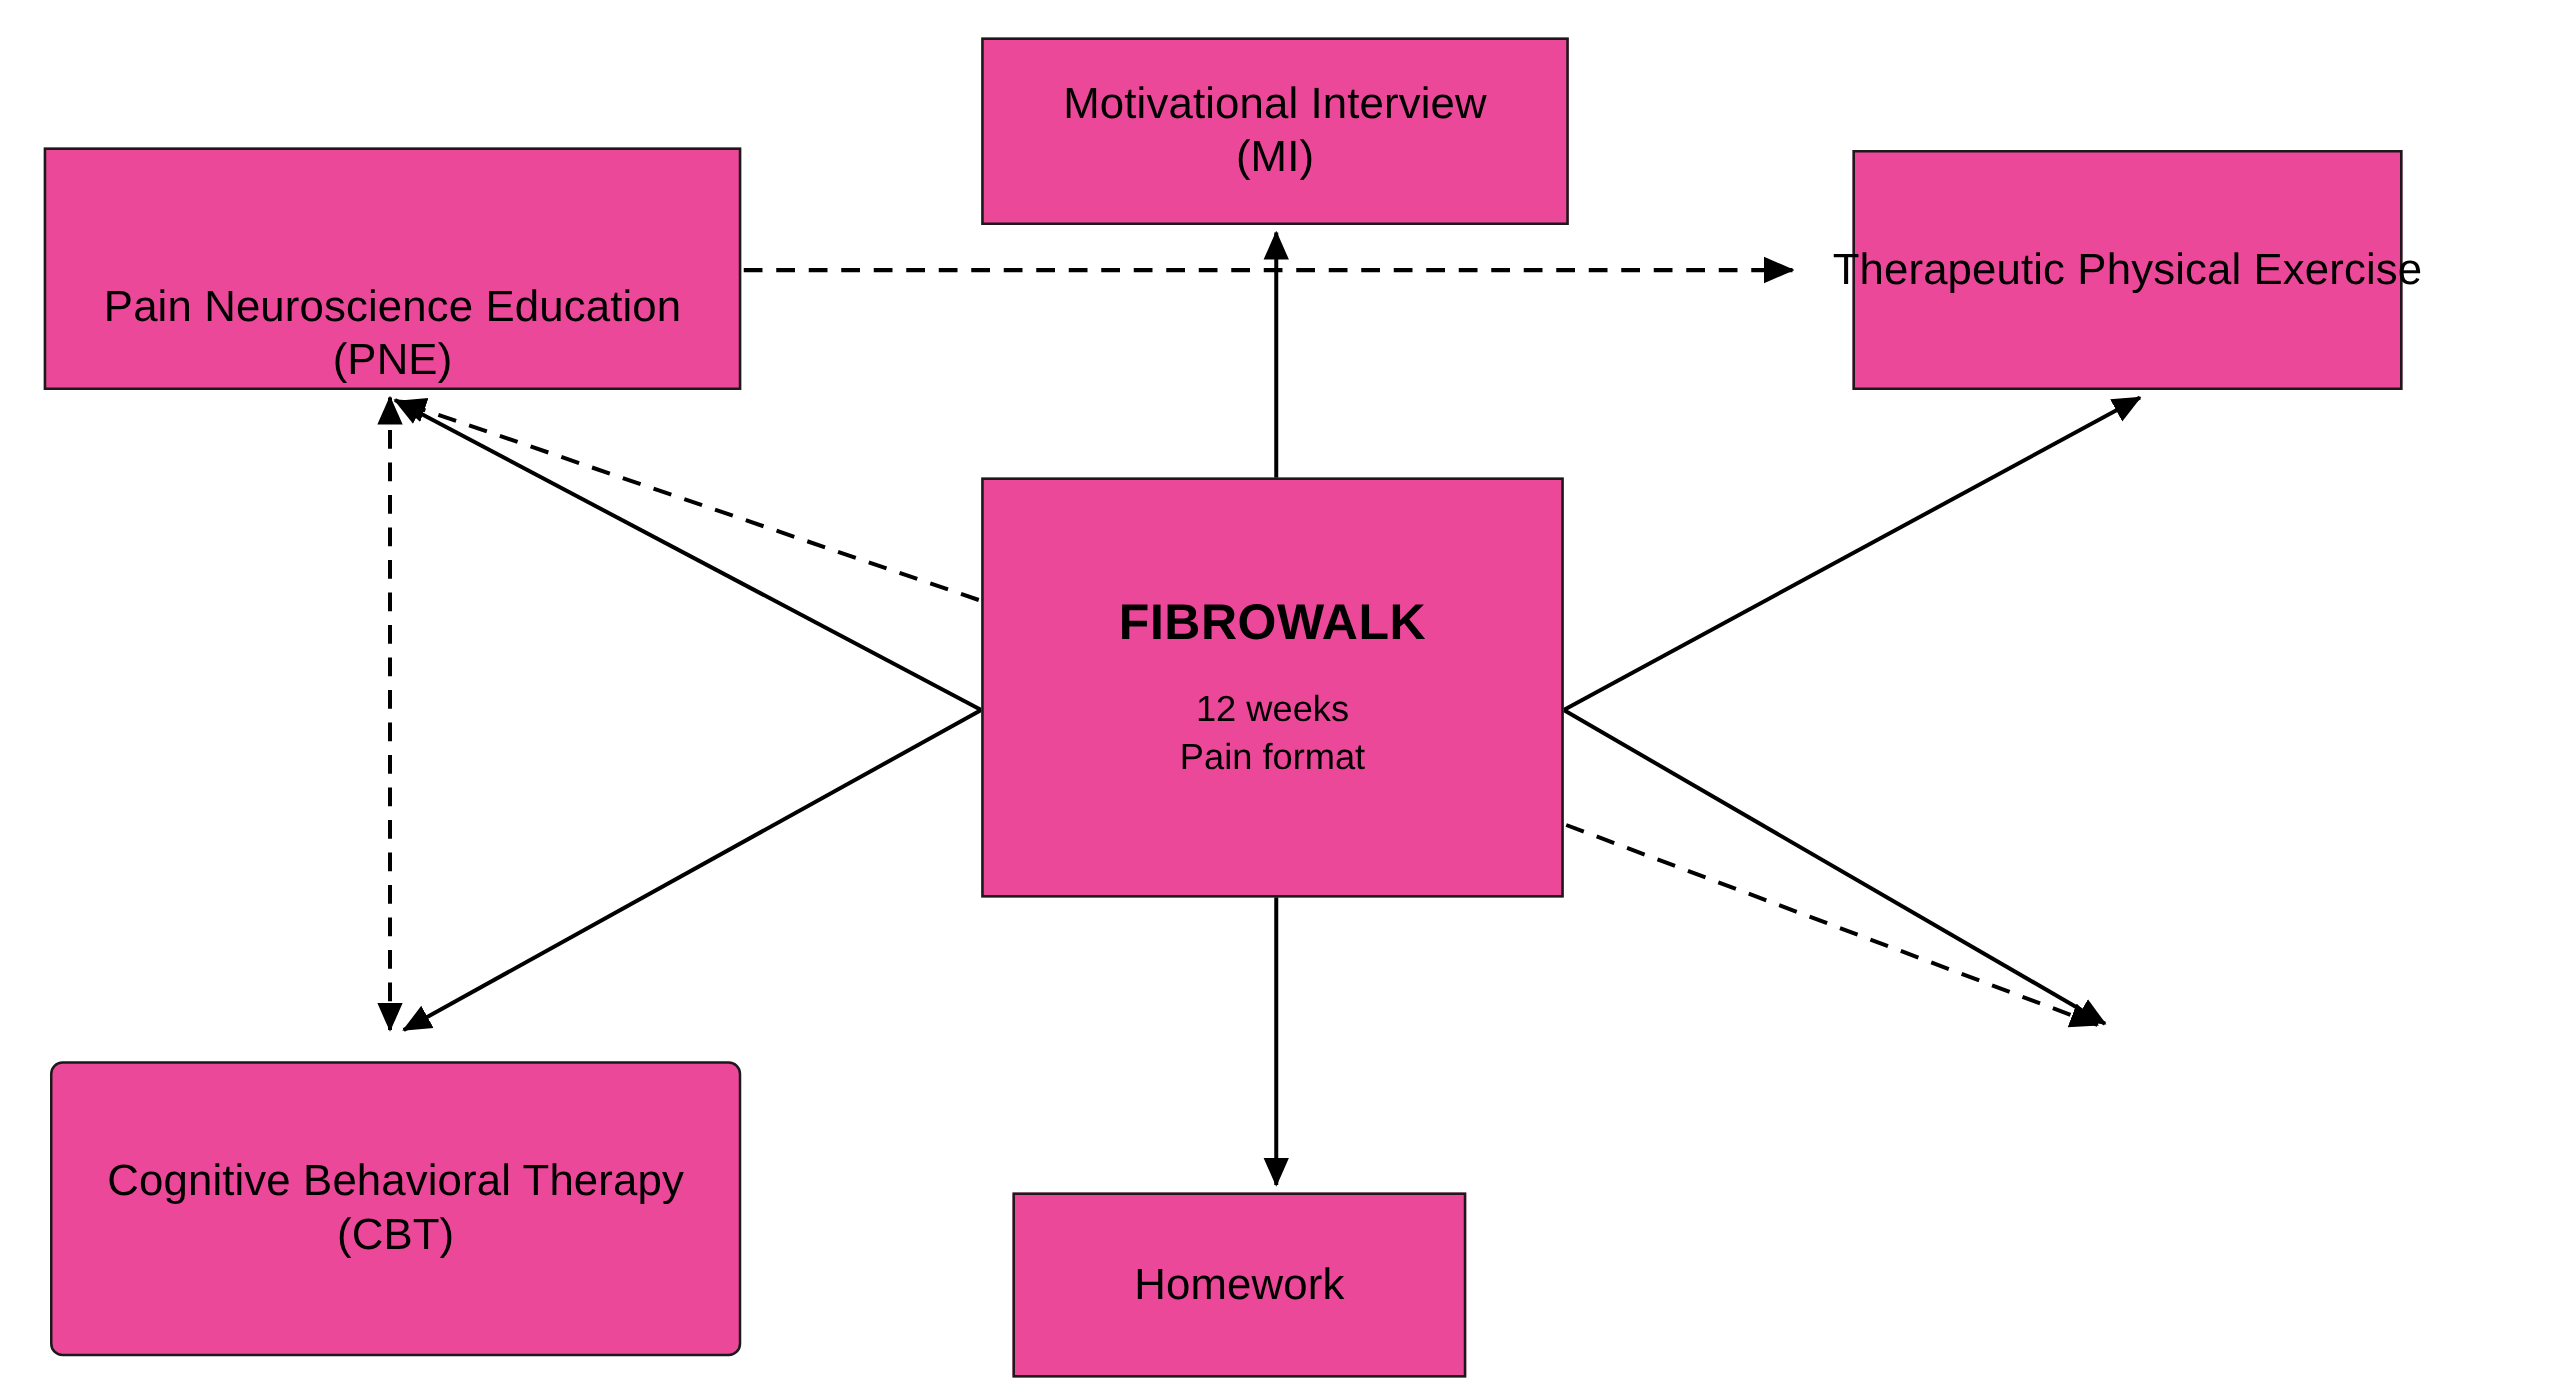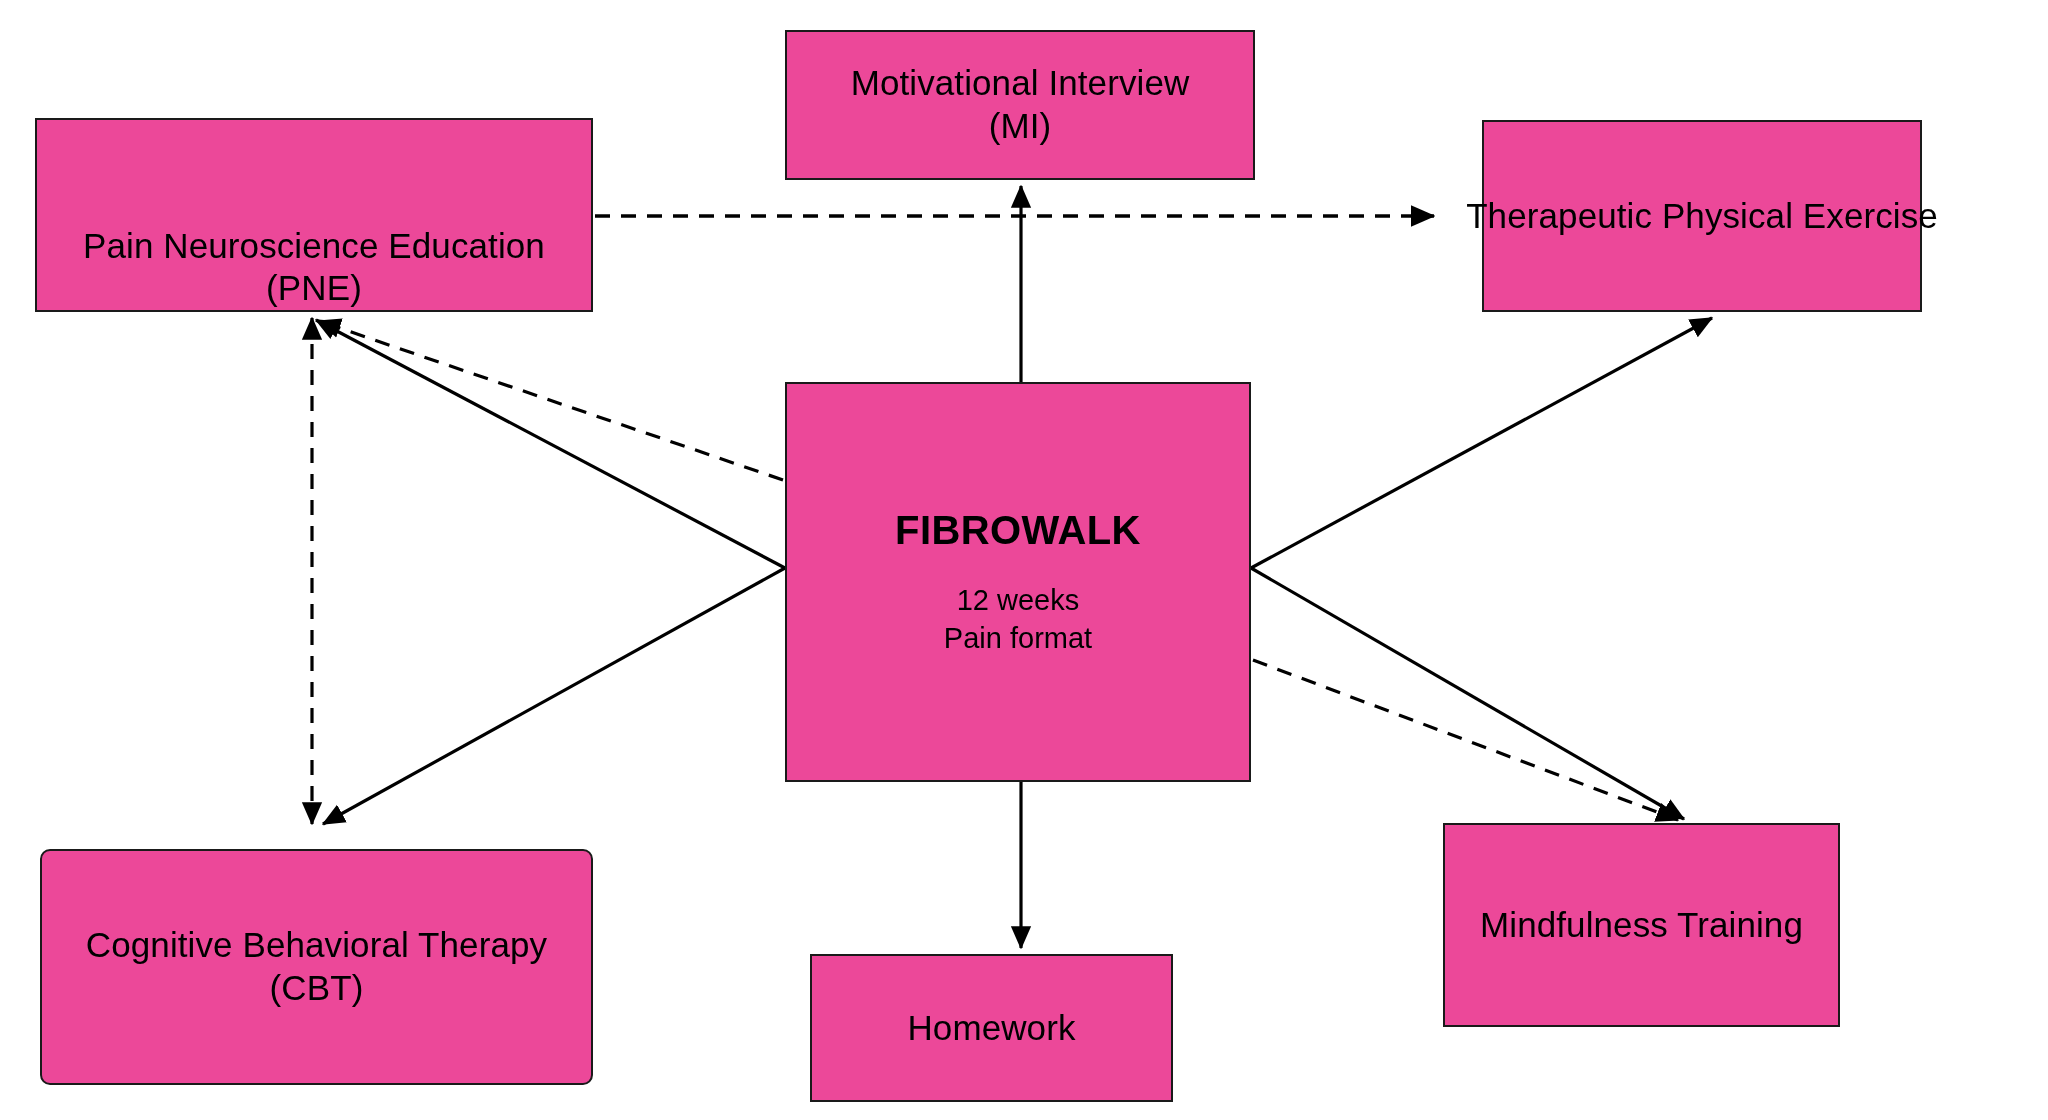--- a/index.html
+++ b/index.html
@@ -57,21 +57,21 @@
   .node-sub {
     font-size: 29px;
     font-weight: 400;
     margin-top: 26px;
     line-height: 1.32;
   }
   
   #node-pne      { left: 35px;   top: 118px; width: 558px; height: 194px; justify-content: flex-end; }
   #node-mi       { left: 785px;  top: 30px;  width: 470px; height: 150px; }
   #node-tpe      { left: 1482px; top: 120px; width: 440px; height: 192px; }
-  #node-fibrowalk{ left: 785px;  top: 382px; width: 466px; height: 400px; }
+  #node-fibrowalk{ left: 785px;  top: 382px; width: 466px; height: 336px; }
   #node-cbt      { left: 40px;   top: 849px; width: 553px; height: 236px; border-radius: 10px; }
   #node-homework { left: 810px;  top: 954px; width: 363px; height: 148px; }
   #node-mindful  { left: 1443px; top: 823px; width: 397px; height: 204px; }
 </style>
 </head>
 <body>
 
 <div id="canvas">
 
   <svg id="edges" viewBox="0 0 2048 1120" width="2048" height="1120" xmlns="http://www.w3.org/2000/svg">
@@ -127,17 +127,14 @@
 
   <div class="node" id="node-cbt">
     <span class="node-label line">Cognitive Behavioral Therapy</span>
     <span class="node-label line">(CBT)</span>
   </div>
 
   <div class="node" id="node-homework">
     <span class="node-label line">Homework</span>
   </div>
 
-  <div class="node" id="node-mindful">
-    <span class="node-label line">Mindfulness Training</span>
-  </div>
 
 </div>
 
 </body></html>

